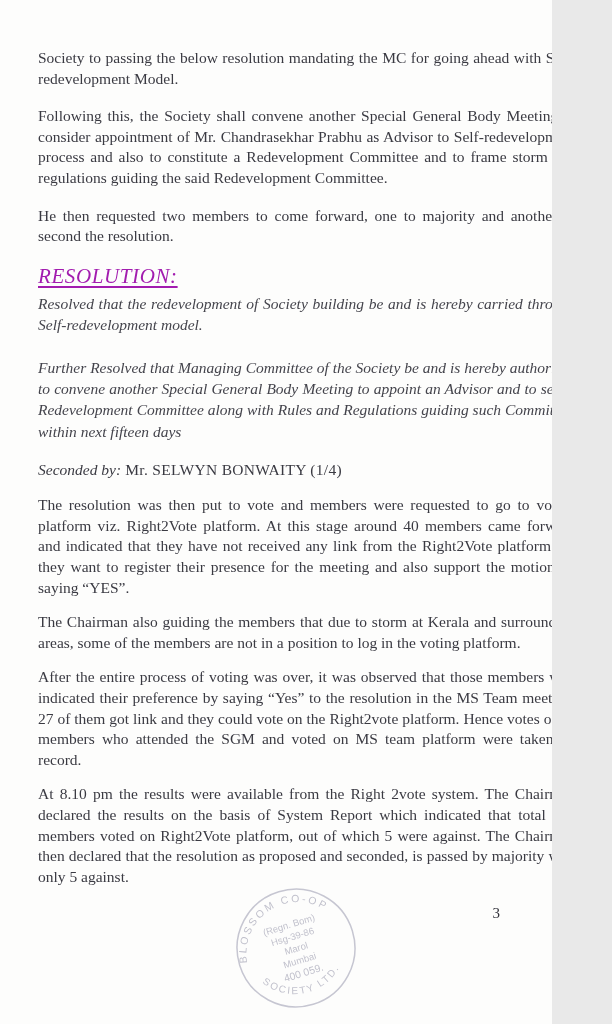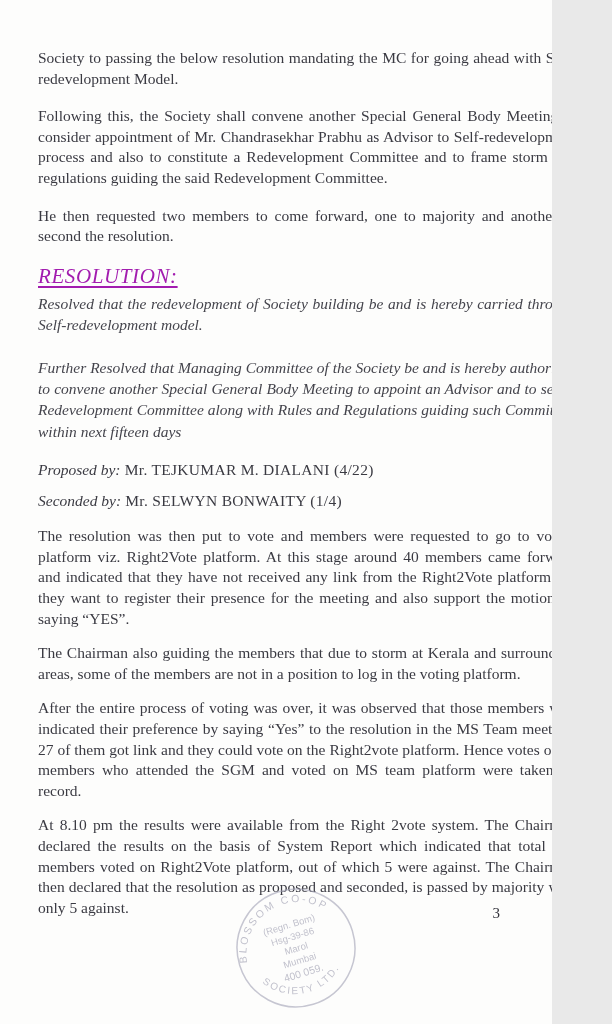--- a/index.html
+++ b/index.html
@@ -88,23 +88,20 @@
     <p class="para">He then requested two members to come forward, one to majority and another to second the resolution.</p>
 
     <div class="res-heading">
       <span class="u">RESOLUTION:</span>
     </div>
 
     <p class="res-para" style="margin-bottom:21px;">Resolved that the redevelopment of Society building be and is hereby carried through Self-redevelopment model.</p>
 
     <p class="res-para">Further Resolved that Managing Committee of the Society be and is hereby authorized to convene another Special General Body Meeting to appoint an Advisor and to select Redevelopment Committee along with Rules and Regulations guiding such Committee, within next fifteen days</p>
 
-    <div class="mover-line">
-      <span class="lbl">Proposed by:</span><span class="nm"> Mr. TEJKUMAR M. DIALANI (4/22)</span>
-    </div>
 
     <div class="mover-line" style="margin-bottom:16px;">
       <span class="lbl">Seconded by:</span><span class="nm"> Mr. SELWYN BONWAITY (1/4)</span>
     </div>
 
     <p class="para tight">The resolution was then put to vote and members were requested to go to voting platform viz. Right2Vote platform. At this stage around 40 members came forward and indicated that they have not received any link from the Right2Vote platform but they want to register their presence for the meeting and also support the motion by saying “YES”.</p>
 
     <p class="para tight">The Chairman also guiding the members that due to storm at Kerala and surrounding areas, some of the members are not in a position to log in the voting platform.</p>
 
 

